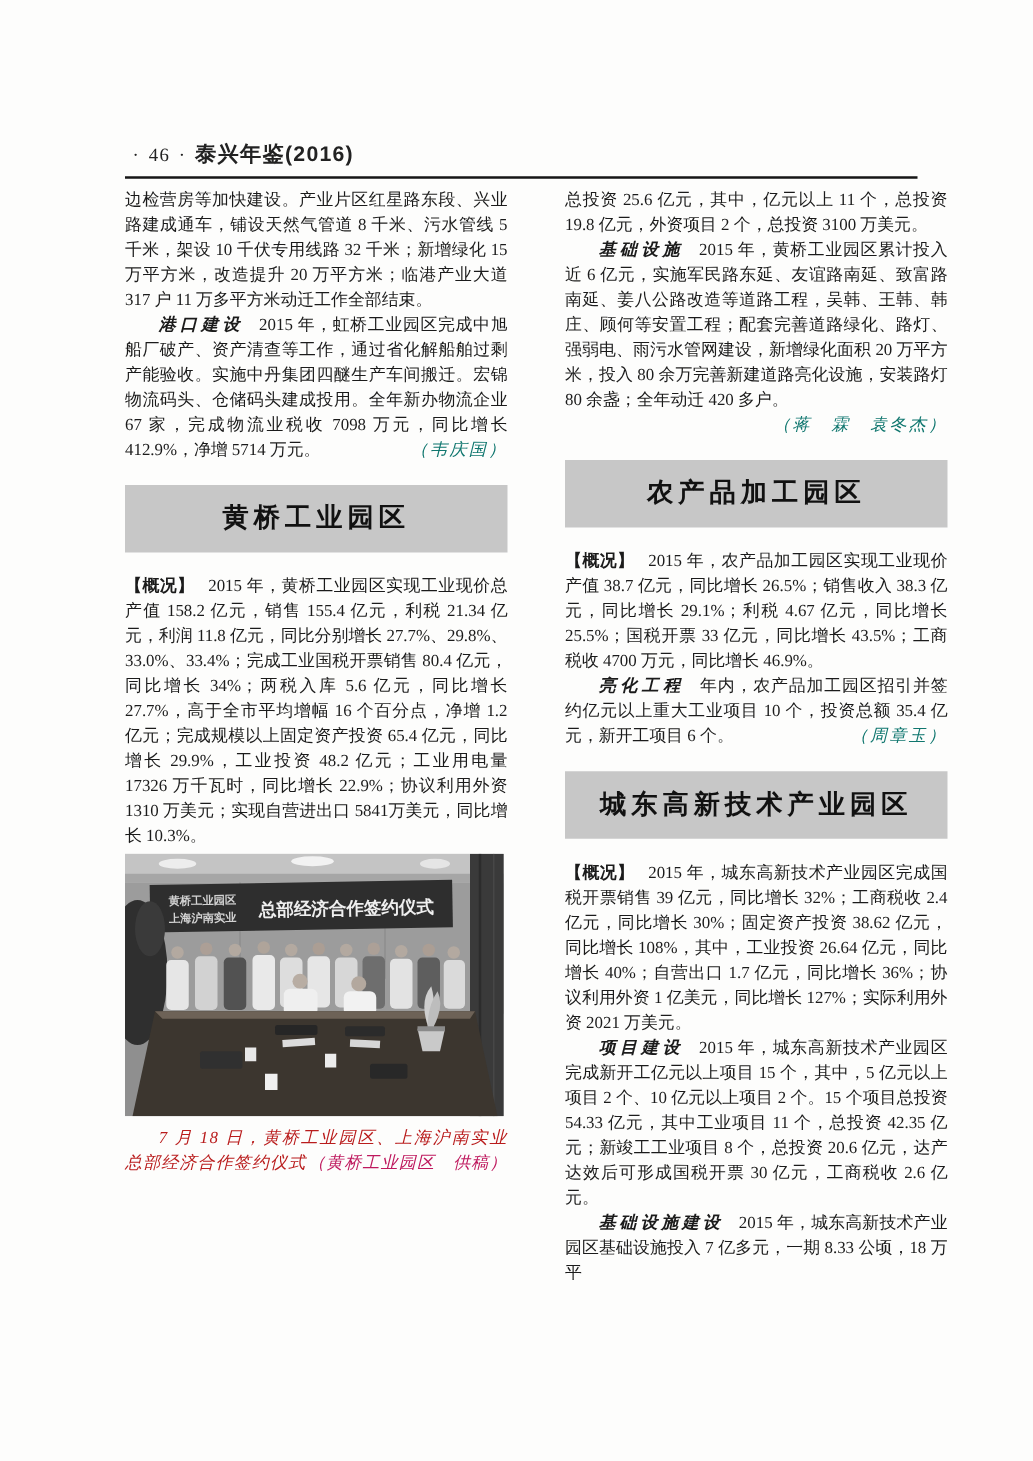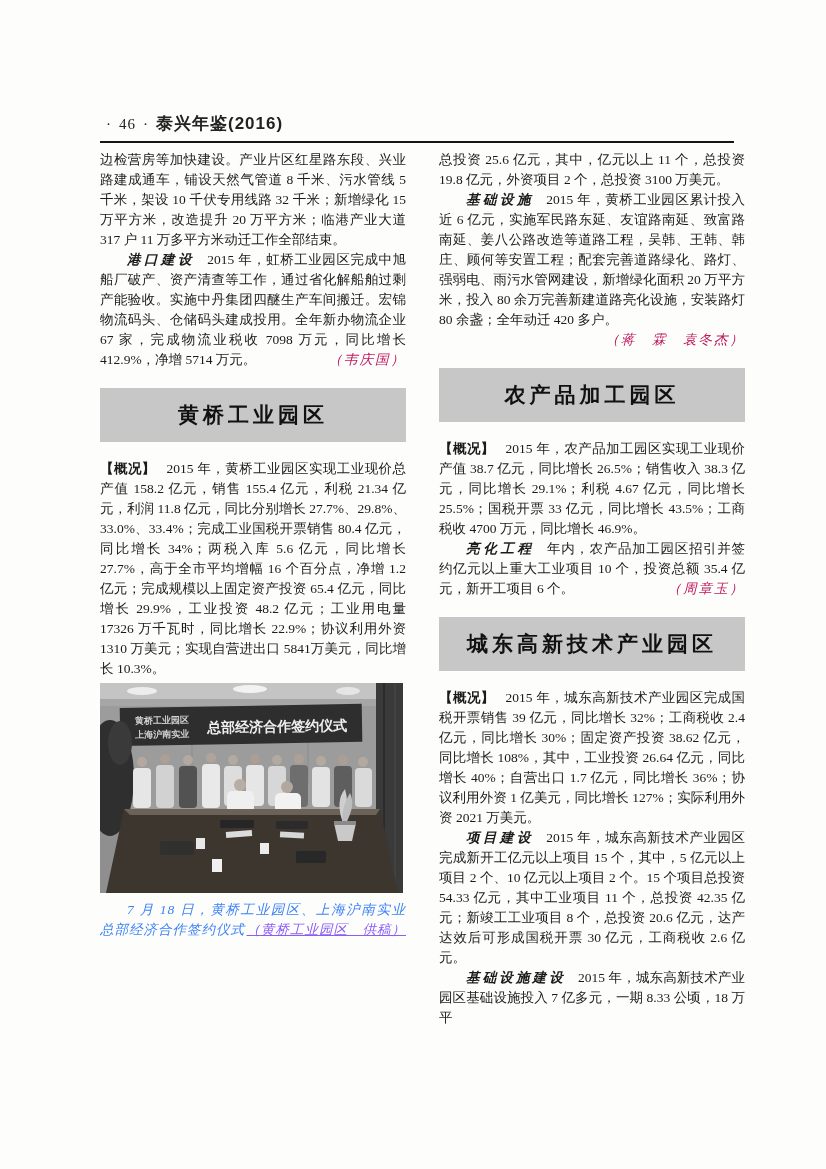--- a/index.html
+++ b/index.html
@@ -22,51 +22,51 @@
   .header-rule {
     position:absolute; left:100px; top:141px; width:634px; height:2px;
     background:#161616;
   }
   .col {
     position:absolute; top:150px; width:306px;
     font-size:13.5px; line-height:20px; text-align:justify;
     color:#1b1b1b;
   }
   .col-left  { left:100px; }
-  .col-right { left:439px; }
+  .col-right { left:452px; }
   .para { text-align:justify; }
   .indent { text-indent:2em; }
   .lead {
     font-weight:700; font-style:italic; letter-spacing:3px;
     margin-right:0.9em;
     font-family:"Liberation Serif","DejaVu Serif",serif;
   }
   .label-bold {
     font-weight:700; margin-right:0.8em;
     font-family:"Liberation Sans","DejaVu Sans",sans-serif;
   }
   .attribution {
     text-align:right; font-style:italic; letter-spacing:2px;
-    color:#be185d;
+    color:#0f766e;
   }
   .pull-up { margin-top:-20px; }
   .section-title {
     height:54px; margin:18px 0 17px 0; background:#c7c7c7;
     display:flex; align-items:center; justify-content:center;
     font-family:"Liberation Sans","DejaVu Sans",sans-serif;
     font-weight:700; font-size:21px; letter-spacing:4px; color:#111;
   }
   .photo-wrap { margin-top:4px; width:303px; height:210px; }
   .caption {
     margin-top:7px; font-style:italic; letter-spacing:1px;
-    font-size:13.5px; line-height:20px; text-align:justify; color:#3b82f6;
+    font-size:13.5px; line-height:20px; text-align:justify; color:#b91c1c;
   }
   .credit {
     text-align:right; font-style:italic; letter-spacing:1px;
-    margin-top:-20px; color:#8b5cf6;text-decoration:underline;
+    margin-top:-20px; color:#be185d;
   }
 </style>
 </head>
 <body>
 
 <div class="page">
 
   <div class="page-header">
     <span>·</span>
     <span>46</span>

